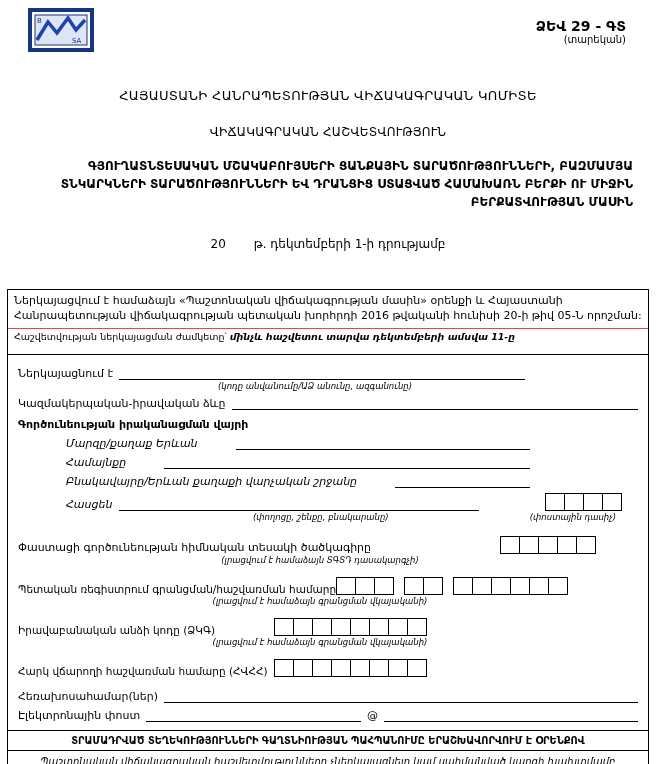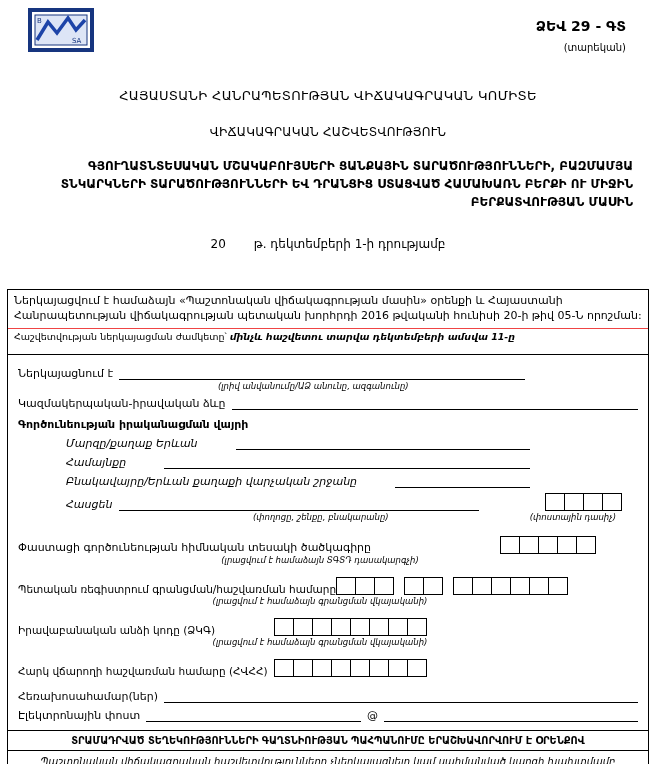--- a/index.html
+++ b/index.html
@@ -1,20 +1,20 @@
 <!DOCTYPE html>
 <html><head>
 <meta charset="utf-8">
 <style>
   html,body{margin:0;padding:0;background:#ffffff;}
   .page{width:656px;height:764px;background:#fff;font-family:"DejaVu Sans",sans-serif;color:#000;overflow:hidden;box-sizing:border-box;}
   .topbar{display:flex;justify-content:space-between;align-items:flex-start;padding:8px 30px 0 28px;}
   .codeblock{text-align:right;padding-top:10px;}
   .form-code{font-weight:bold;font-size:14px;}
-  .form-period{font-size:10px;margin-top:8px;}
+  .form-period{font-size:10px;margin-top:0;}
   .committee{text-align:center;font-size:13px;margin-top:32px;letter-spacing:0.3px;}
   .rtype{text-align:center;font-size:12px;margin-top:22px;letter-spacing:0.2px;}
   .mtitle{text-align:right;font-weight:bold;font-size:12px;line-height:1.5;margin:18px auto 0;max-width:610px;}
   .dateline{text-align:center;font-weight:normal;font-size:12px;margin-top:26px;}
   .yearblank{display:inline-block;width:28px;}
   .outer{margin:38px 7px 0;border:1px solid #000;}
   .legal{font-size:11px;line-height:1.4;padding:3px 6px 4px;border-bottom:1px solid #ef4444;}
   .deadline{font-size:9.5px;padding:2px 6px 12px;border-bottom:1px solid #000;}
   .bold{font-weight:bold;}
   .ital{font-style:italic;}
@@ -73,21 +73,21 @@
       <span class="bold ital">մինչև հաշվետու տարվա դեկտեմբերի ամսվա 11-ը</span>
     </div>
 
     <div class="fields">
 
       <div class="frow">
         <span class="lbl">Ներկայացնում է</span>
         <span class="uline" style="width:406px"></span>
       </div>
       <div class="hintrow">
-        <span style="margin-left:200px">(լրիվ անվանումը/ԱՁ անունը, ազգանունը)</span>
+        <span style="margin-left:200px">(կոդը անվանումը/ԱՁ անունը, ազգանունը)</span>
       </div>
 
       <div class="frow">
         <span class="lbl">Կազմակերպական-իրավական ձևը</span>
         <span class="uline grow"></span>
       </div>
 
       <div class="frow bold" style="margin-top:8px">
         <span>Գործունեության իրականացման վայրի</span>
       </div>

